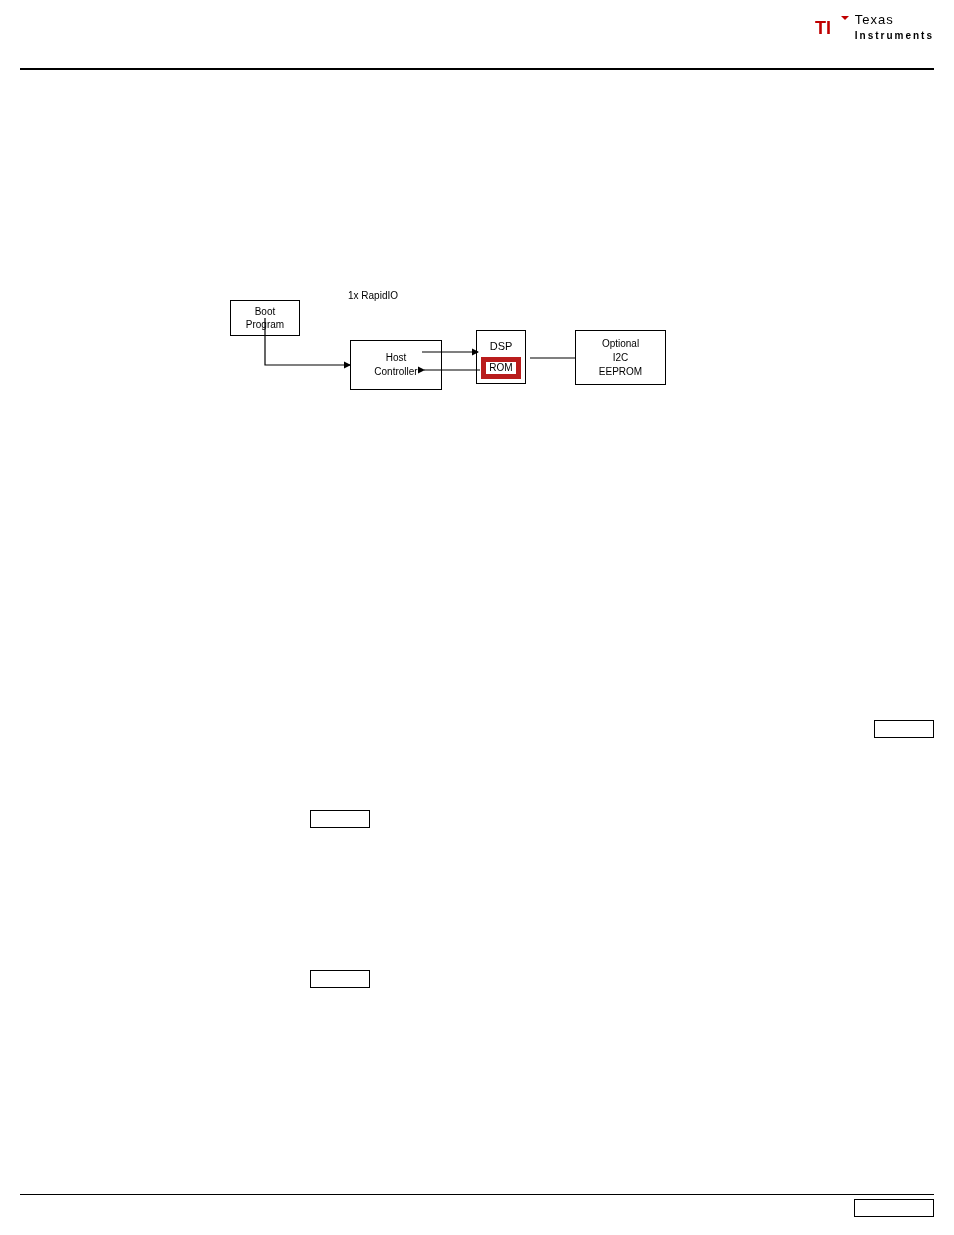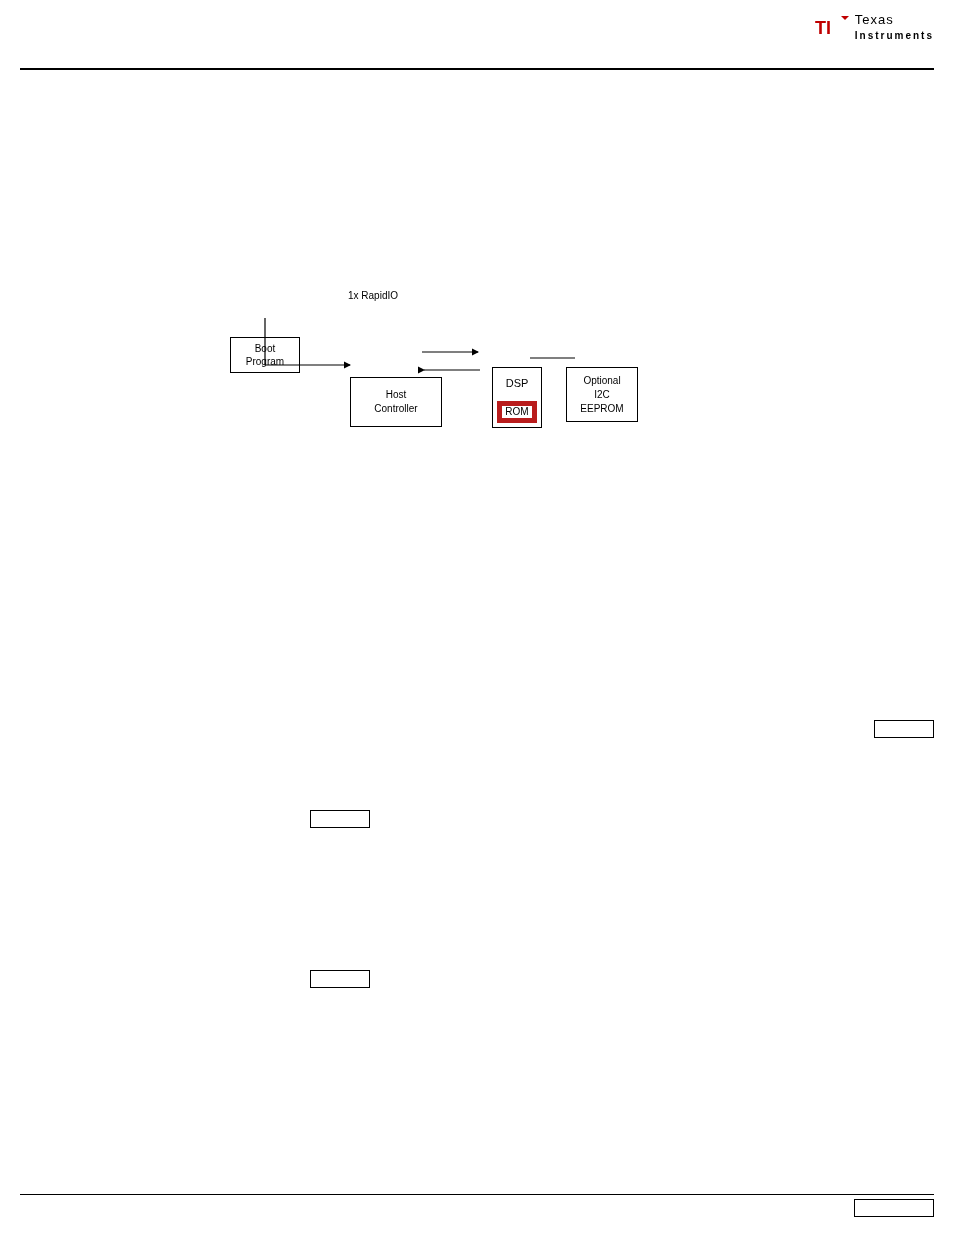--- a/index.html
+++ b/index.html
@@ -79,21 +79,20 @@
       position: absolute;
       border: 1px solid #000;
       background: #fff;
       display: flex;
       flex-direction: column;
       align-items: center;
       justify-content: center;
       text-align: center;
       font-size: 11px;
       line-height: 1.4;
-      margin-top: 37px;
     }
 
     
     .boot-program-box {
       top: 20px;
       left: 10px;
       width: 70px;
       height: 36px;
     }
 
@@ -101,23 +100,23 @@
     .host-controller-box {
       top: 60px;
       left: 130px;
       width: 92px;
       height: 50px;
     }
 
     
     .dsp-box {
       top: 50px;
-      left: 272px;
+      left: 256px;
       width: 50px;
-      height: 61px;
+      height: 54px;
     }
     .dsp-inner-rom {
       position: absolute;
       bottom: 4px;
       left: 4px;
       right: 4px;
       height: 22px;
       border: 5px solid #b91c1c;
       display: flex;
       align-items: center;
@@ -130,22 +129,22 @@
       top: 8px;
       left: 0; right: 0;
       text-align: center;
       font-size: 11px;
       font-weight: normal;
     }
 
     
     .eeprom-box {
       top: 50px;
-      left: 346px;
-      width: 72px;
+      left: 355px;
+      width: 91px;
       height: 55px;
     }
 
     
     .arrows-svg {
       position: absolute;
       top: 0;
       left: 0;
       width: 100%;
       height: 100%;

